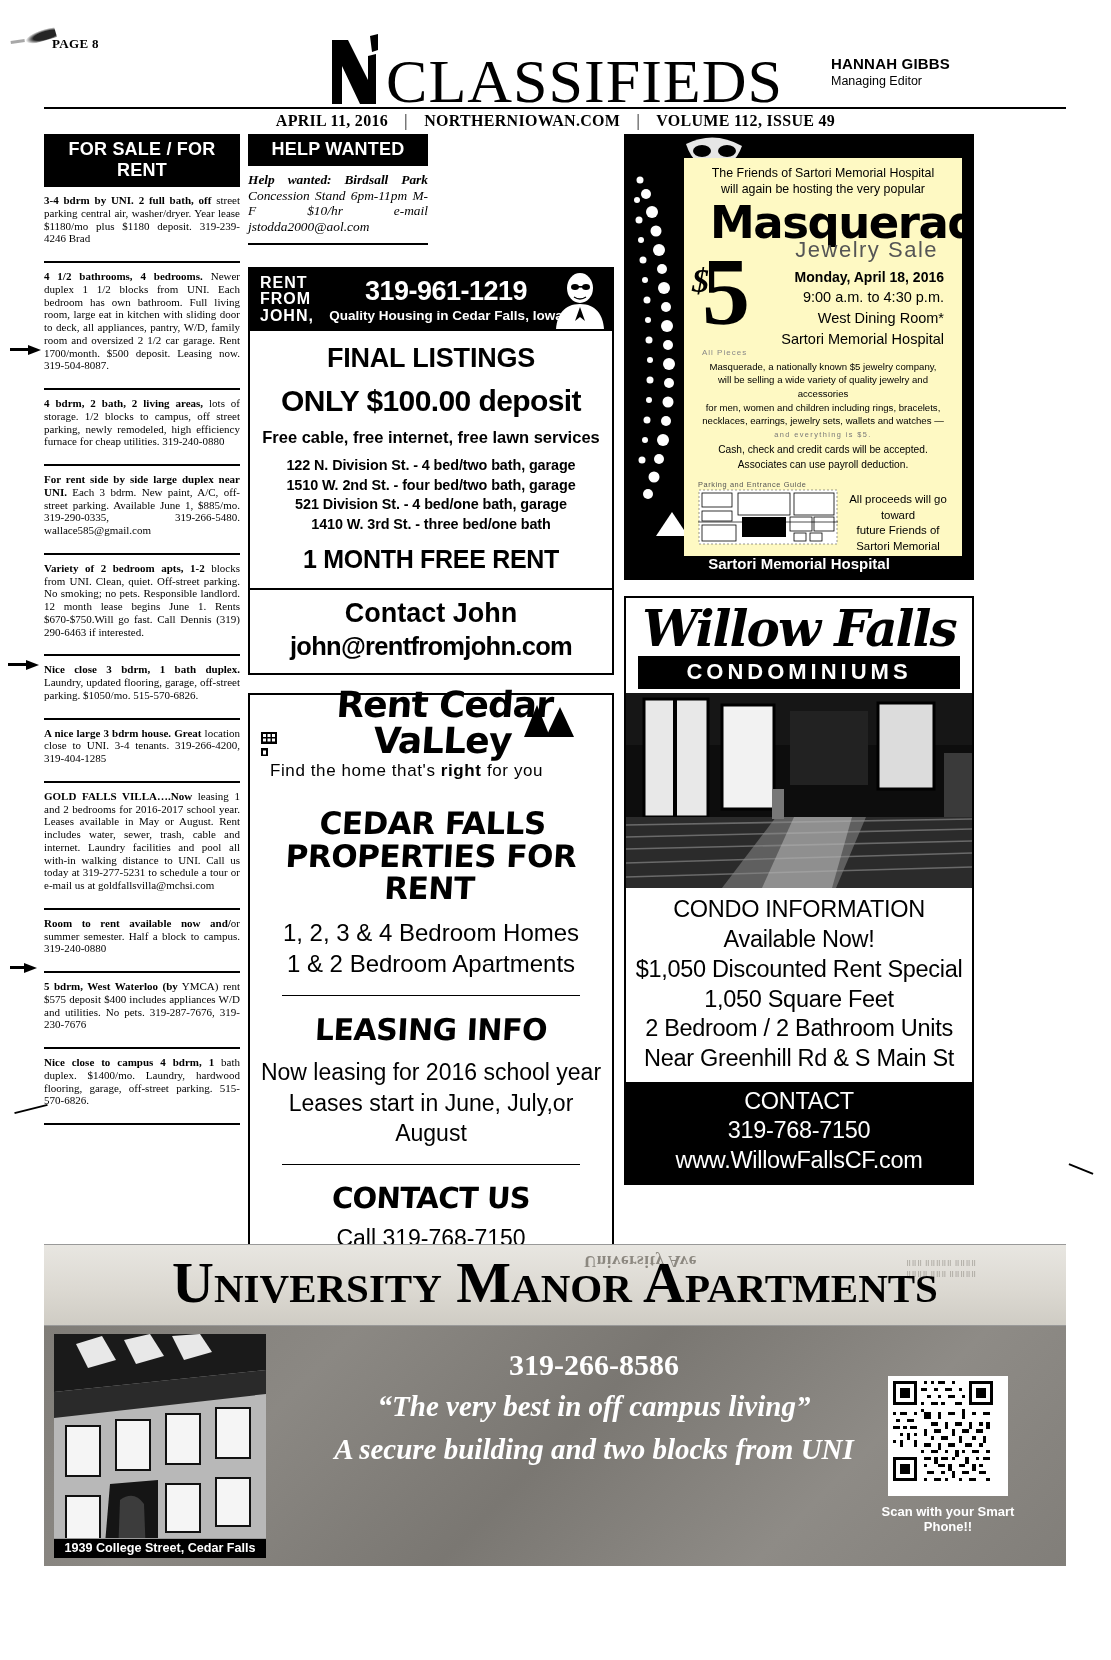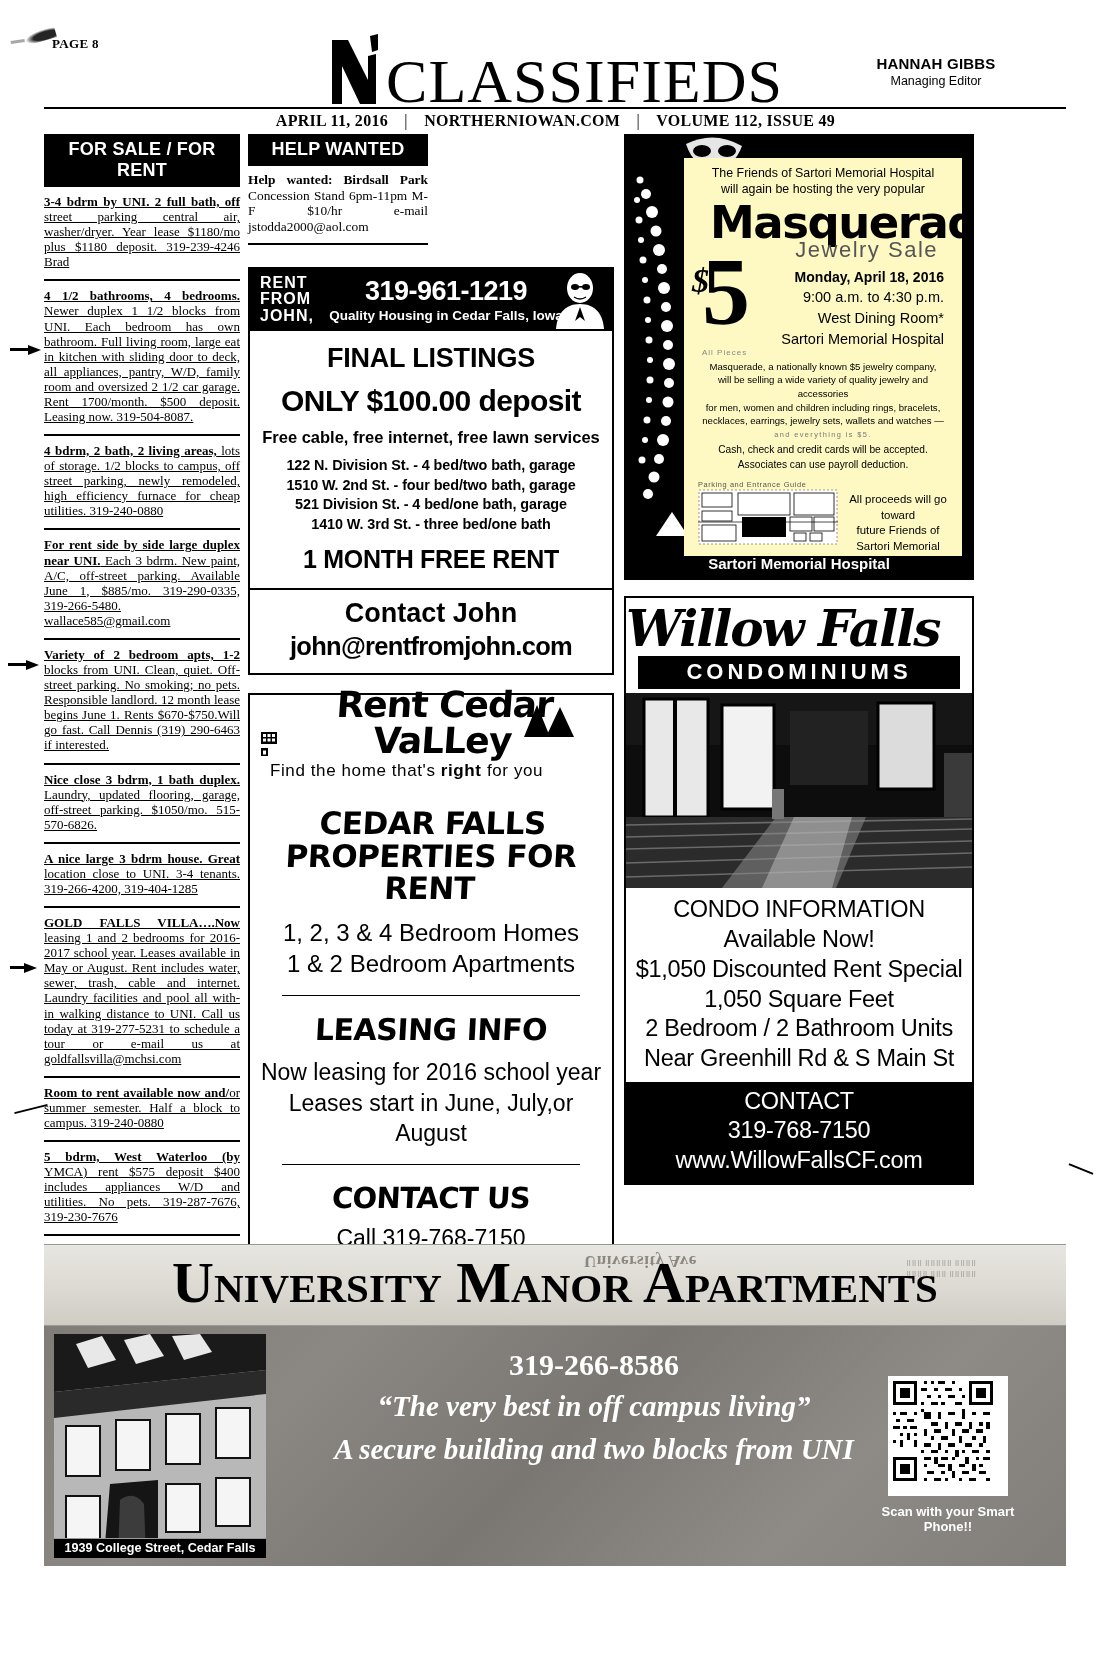--- a/index.html
+++ b/index.html
@@ -9,44 +9,44 @@
   .page-num{position:absolute;left:52px;top:36px;font-family:"Liberation Serif",serif;font-weight:bold;font-size:13px;letter-spacing:.3px;}
   .smudge1{position:absolute;left:22px;top:30px;width:34px;height:12px;
     background:radial-gradient(ellipse at 70% 60%,#000 0%,#000 38%,transparent 62%);
     transform:rotate(-16deg);opacity:.85;}
   .smudge1::after{content:"";position:absolute;left:-12px;top:4px;width:14px;height:3px;background:#333;transform:rotate(8deg);opacity:.5;}
 
   .masthead{position:absolute;left:0;top:40px;width:1111px;height:62px;display:flex;align-items:center;justify-content:center;}
   .mh-logo{display:flex;align-items:flex-end;}
   .mh-word{font-family:"Liberation Serif",serif;font-size:62px;line-height:.85;letter-spacing:1px;margin-left:0;}
 
-  .editor{position:absolute;right:70px;top:55px;text-align:center;width:210px;}
+  .editor{position:absolute;right:70px;top:55px;text-align:left;width:210px;}
   .editor .nm{font-family:"Liberation Sans",sans-serif;font-weight:bold;font-size:15px;letter-spacing:.2px;}
   .editor .rl{font-family:"Liberation Sans",sans-serif;font-size:12.5px;margin-top:2px;}
 
   .rule-top{position:absolute;left:44px;top:107px;width:1022px;height:2px;background:#000;}
   .dateline{position:absolute;left:0;top:112px;width:1111px;text-align:center;
     font-family:"Liberation Serif",serif;font-weight:bold;font-size:16px;letter-spacing:.3px;}
   .dateline .sep{display:inline-block;padding:0 12px;font-weight:normal;}
 
   
   .sec-head{background:#000;color:#fff;font-family:"Liberation Sans",sans-serif;font-weight:bold;
     font-size:18px;text-align:center;padding:5px 0 6px;letter-spacing:.2px;}
 
   .col-left{position:absolute;left:44px;top:134px;width:196px;}
   .col-mid{position:absolute;left:248px;top:134px;width:366px;}
   .col-right{position:absolute;left:624px;top:134px;width:350px;}
 
-  .ad{font-family:"Liberation Serif",serif;font-size:13px;line-height:1.16;text-align:justify;
-      padding:7px 0 10px;border-bottom:2.5px solid #000;hyphens:auto;text-decoration:underline;}
+  .ad{font-family:"Liberation Serif",serif;font-size:11px;line-height:1.16;text-align:justify;
+      padding:7px 0 16px;border-bottom:2.5px solid #000;hyphens:auto;}
   .ad:last-child{border-bottom:2.5px solid #000;}
   .ad b{font-weight:bold;}
 
   .hw-ad{font-family:"Liberation Serif",serif;font-size:13.4px;line-height:1.17;text-align:justify;
-     padding:6px 0 8px;border-bottom:2.5px solid #000;width:180px;}
+     padding:6px 0 8px;border-bottom:2.5px solid #000;width:180px;font-style:italic;}
 
   
   .rfj{border:2px solid #000;margin-top:22px;}
   .rfj-bar{background:#000;color:#fff;height:62px;position:relative;display:flex;align-items:center;}
   .rfj-logo{position:absolute;left:10px;top:6px;font-family:"Liberation Sans",sans-serif;font-weight:bold;
     font-size:16px;line-height:1.03;letter-spacing:1px;color:#fff;
     text-shadow:0 0 1px #000;}
   .rfj-logo div:nth-child(1){filter:blur(.2px);}
   .rfj-ctr{flex:1;text-align:center;padding-left:30px;}
   .rfj-phone{font-family:"Liberation Sans",sans-serif;font-weight:bold;font-size:27px;letter-spacing:-.5px;}
@@ -100,21 +100,21 @@
   .m-cash{font-size:10.2px;line-height:1.45;}
   .m-lower{display:flex;margin-top:8px;padding:0 4px;}
   .m-map{width:150px;text-align:left;}
   .m-maplbl{font-size:7.4px;color:#555;letter-spacing:.6px;}
   .m-proceeds{flex:1;font-size:11.4px;line-height:1.35;text-align:center;padding-top:12px;}
   .m-foot{position:absolute;left:0;right:0;bottom:6px;text-align:center;color:#fff;
     font-family:"Liberation Sans",sans-serif;font-weight:bold;font-size:15px;}
 
   
   .wf{border:2.5px solid #000;margin-top:16px;}
-  .wf-logo{padding:6px 0 0;}
+  .wf-logo{text-align:center;padding:6px 0 0;}
   .wf-name{font-family:"DejaVu Serif",serif;font-style:italic;font-weight:bold;font-size:50px;
     letter-spacing:-2px;line-height:1;}
   .wf-cond{background:#000;color:#fff;font-family:"Liberation Sans",sans-serif;font-weight:bold;
     font-size:22px;letter-spacing:4px;text-align:center;margin:2px 12px 0;padding:3px 0 4px;position:relative;}
   .wf-photo{height:195px;margin-top:4px;position:relative;overflow:hidden;background:#111;}
   .wf-info{text-align:center;font-family:"Liberation Sans",sans-serif;padding:7px 4px 8px;}
   .wf-info div{font-size:23.5px;line-height:1.27;letter-spacing:-.3px;}
   .wf-contact{background:#000;color:#fff;text-align:center;font-family:"Liberation Sans",sans-serif;padding:5px 0 8px;}
   .wf-contact div{font-size:23.5px;line-height:1.25;letter-spacing:-.3px;}
 

